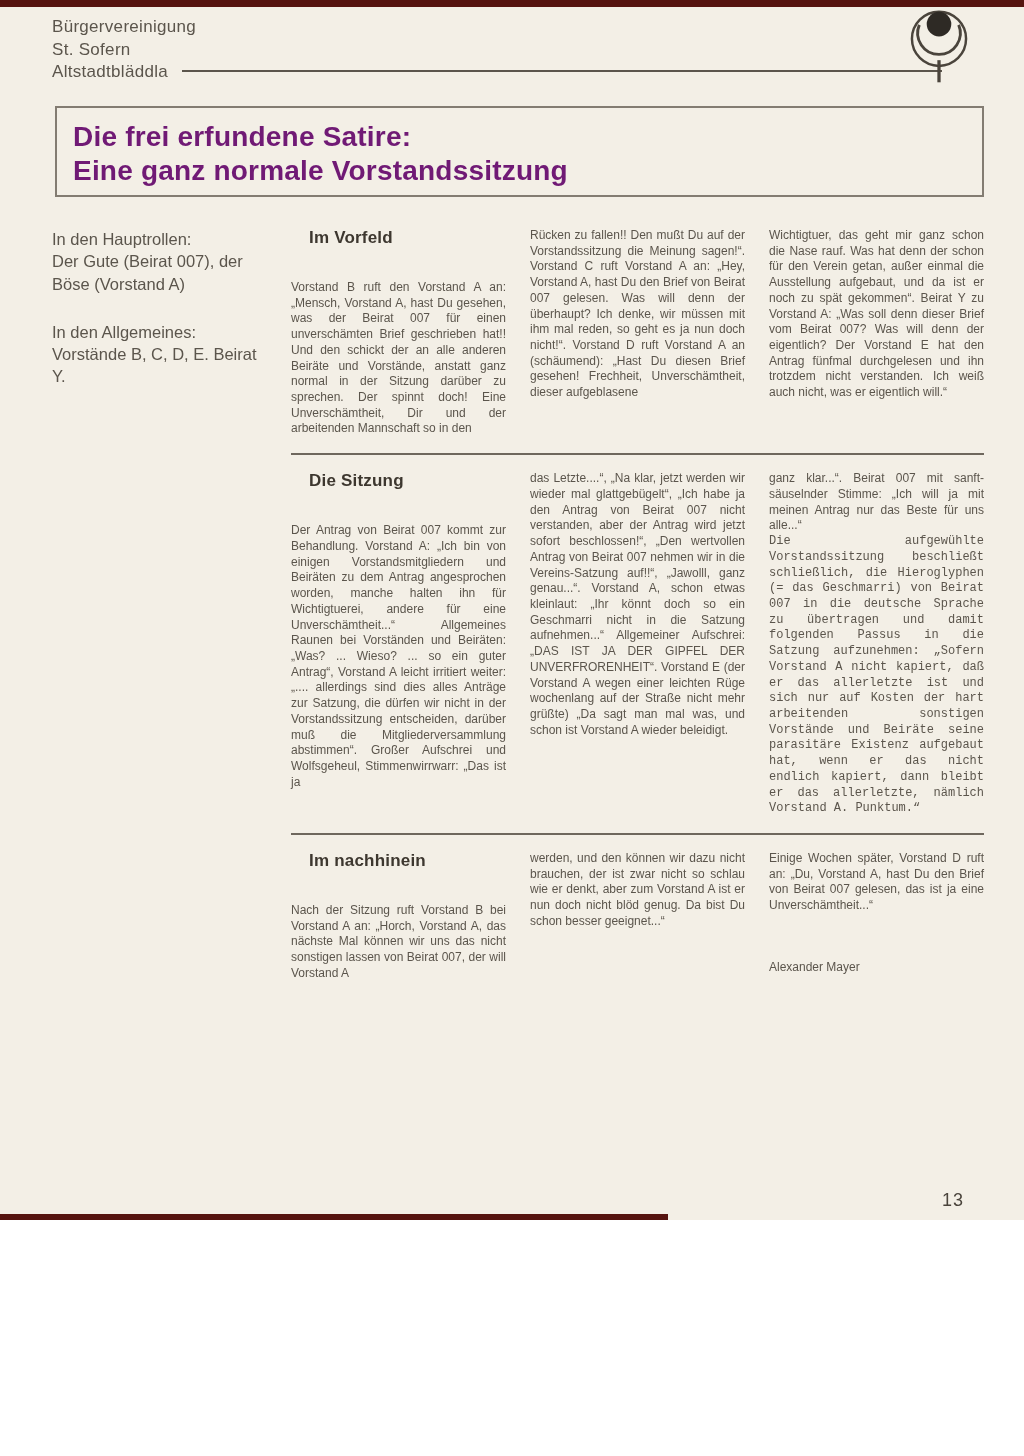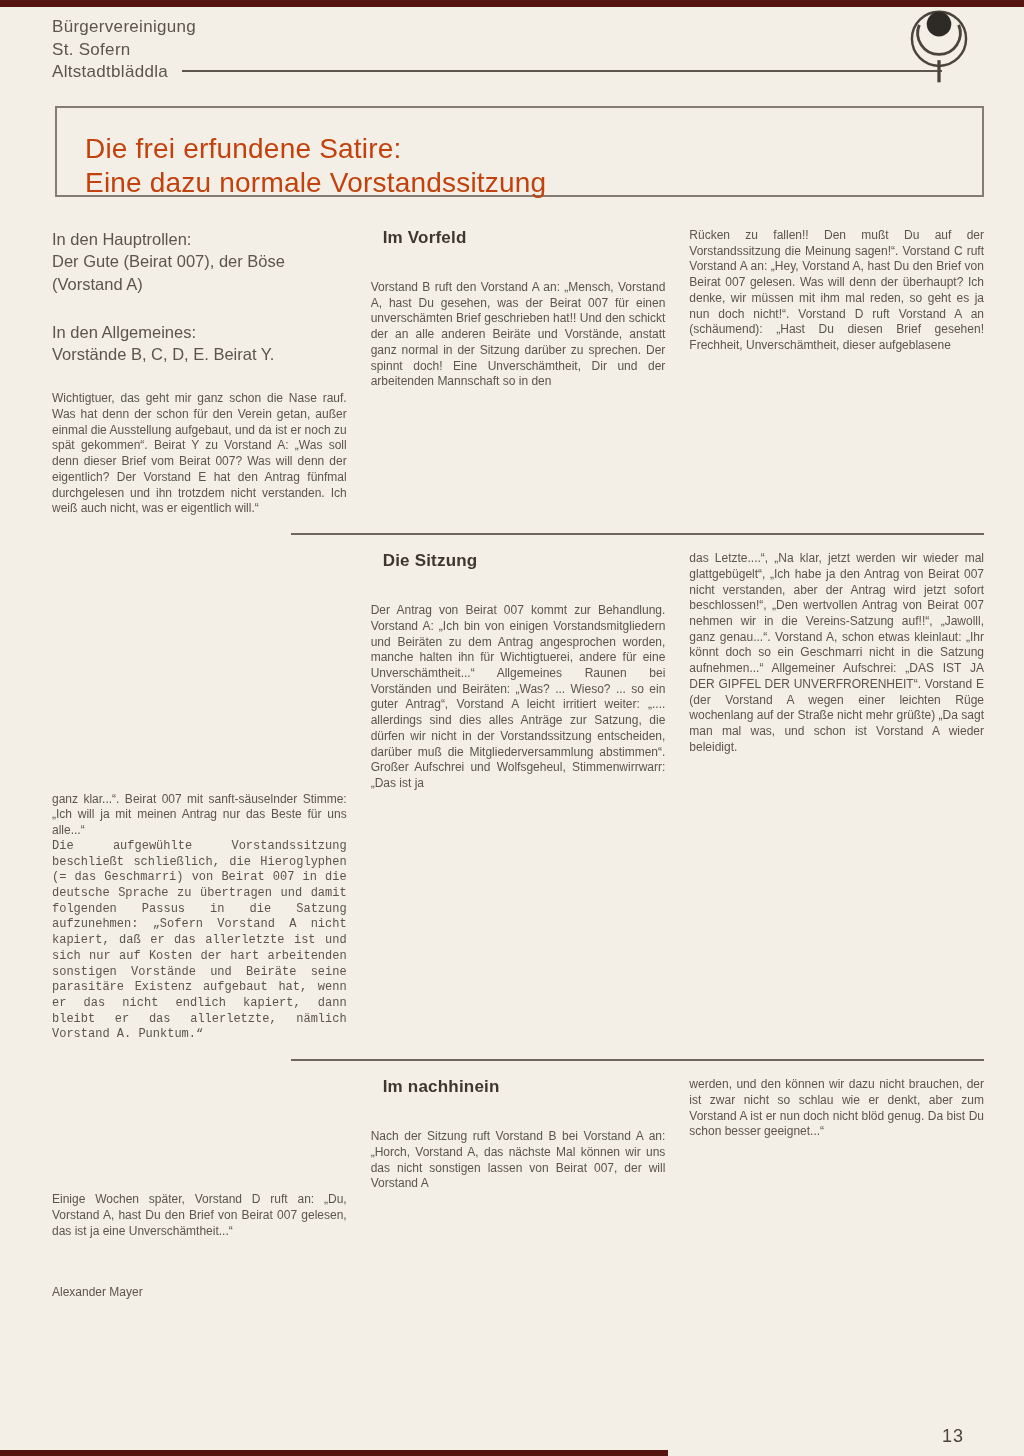--- a/index.html
+++ b/index.html
@@ -1,19 +1,19 @@
 <!DOCTYPE html>
 <html lang="de"><head>
 <meta charset="utf-8">
 <style>
   html, body { margin: 0; padding: 0; }
   .paper {
     position: relative;
     width: 1024px;
-    height: 1456px;
+    height: 1220px;
     background: #f3efe6;
     font-family: "Liberation Sans", sans-serif;
     color: #5b554c;
     overflow: hidden;
   }
   .edge-top {
     position: absolute; top: 0; left: 0; width: 1024px; height: 7px;
     background: #561410;
   }
   .edge-bottom {
@@ -30,40 +30,40 @@
     border-top: 2px solid #5b554c;
   }
   .logo { position: absolute; left: 898px; top: 6px; }
   .title-box {
     position: absolute; left: 55px; top: 106px; width: 929px; height: 91px;
     border: 2px solid #837c72; box-sizing: border-box;
     padding: 12px 20px 0 16px;
     background: #f3efe6;
   }
   .title-box h1 {
-    margin: 12px; font-size: 28px; line-height: 1.2; font-weight: normal;
-    color: #c2410c; letter-spacing: 0.2px;
+    margin: 0; font-size: 28px; line-height: 1.2; font-weight: bold;
+    color: #701a75; letter-spacing: 0.2px;
   }
   .content {
     position: absolute; left: 52px; top: 228px; width: 932px;
   }
   .row {
     display: grid;
-    grid-template-columns: repeat(3, 1fr);
+    grid-template-columns: repeat(4, 1fr);
     column-gap: 24px;
   }
   .col { min-width: 0; }
   .col p {
     margin: 0; font-size: 12px; line-height: 1.31;
     text-align: justify;
     hyphens: auto; -webkit-hyphens: auto;
     color: #5b554c;
   }
   .col h3 {
-    margin: 0 12px 32px; font-size: 17px; font-weight: bold; color: #3d372f;
+    margin: 0 18px 32px; font-size: 17px; font-weight: bold; color: #3d372f;
     letter-spacing: 0.2px;
   }
   .cast p { text-align: left; margin: 0 0 26px; font-size: 16.5px; line-height: 1.35; }
   .para2 { margin-top: 0 !important; font-family: Liberation Mono, monospace; }
   .divider {
     border-top: 2px solid #6e675d;
     margin: 16px 0 16px 239px;
   }
   .author { margin-top: 46px !important; text-align: right; }
   .page-number {
@@ -94,21 +94,21 @@
         <path d="M26 23 A 26 26 0 1 0 74 23" stroke-width="3.5"></path>
         <line x1="50" y1="66" x2="50" y2="93" stroke-width="4"></line>
       </g>
       <circle cx="50" cy="22" r="15" fill="#2e2a25"></circle>
     </svg>
   </div>
 
   <section class="title-box">
     <h1>
       <span>Die frei erfundene Satire:</span><br>
-      <span>Eine dazu normale Vorstandssitzung</span>
+      <span>Eine ganz normale Vorstandssitzung</span>
     </h1>
   </section>
 
   <main class="content">
 
     <div class="row">
       <div class="col cast">
         <p>
           <span>In den Hauptrollen:</span><br>
           <span>Der Gute (Beirat 007), der Böse (Vorstand A)</span>

